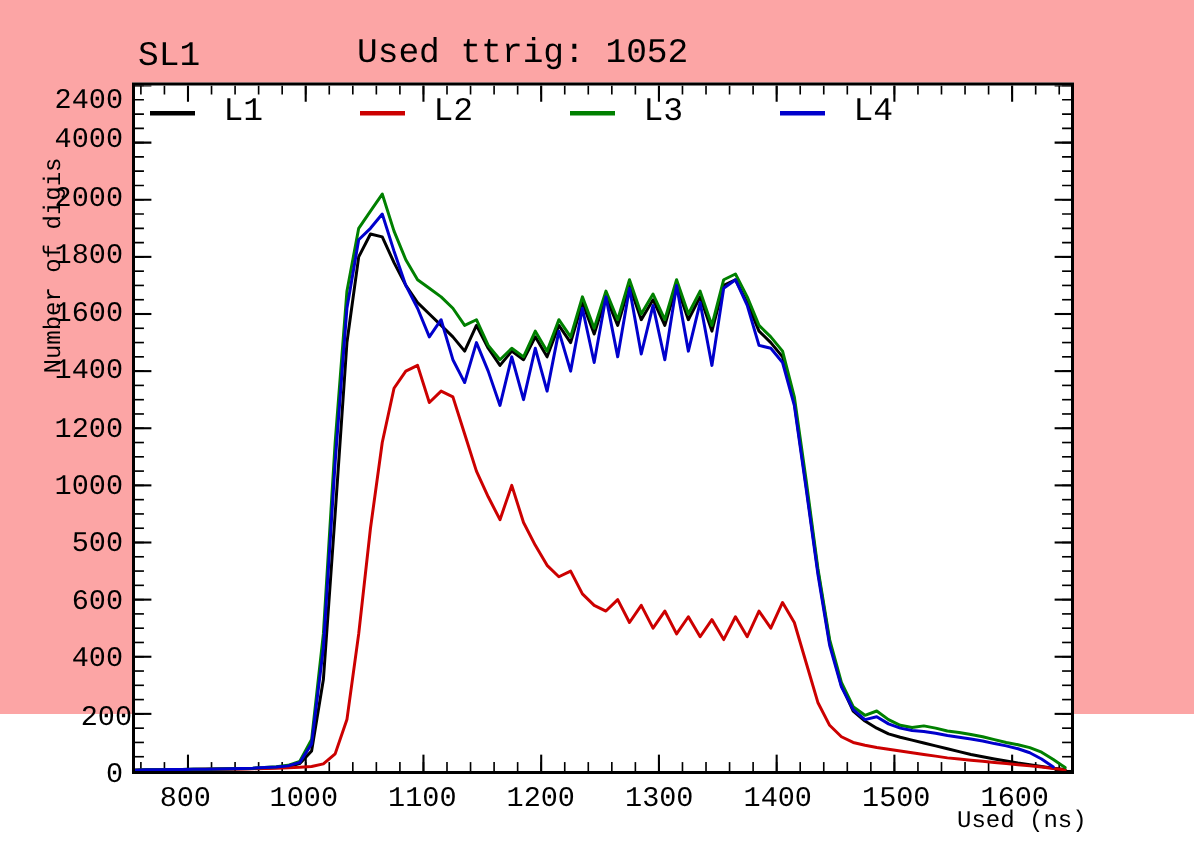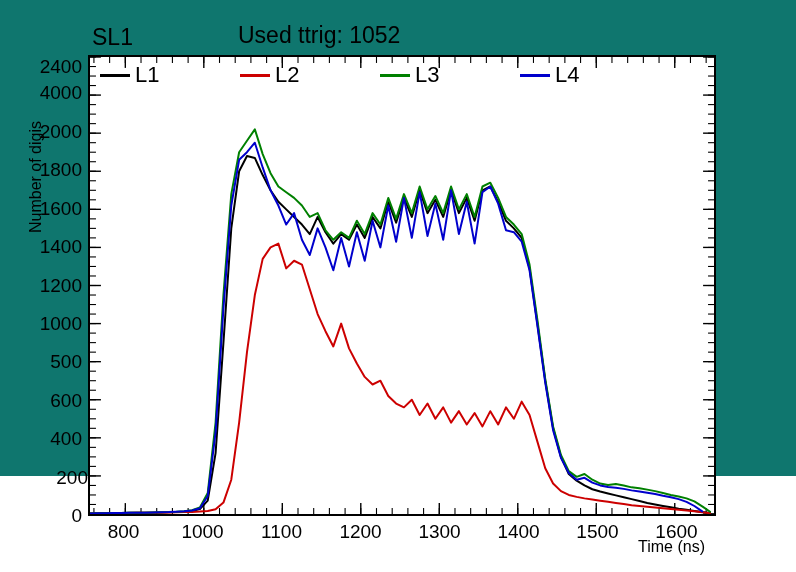--- a/index.html
+++ b/index.html
@@ -1,51 +1,51 @@
 <!DOCTYPE html>
 <html><head>
 <meta charset="utf-8">
 <style>
   html,body{margin:0;padding:0;background:#fff;}
   body{width:796px;height:572px;overflow:hidden;
        font-family:"Liberation Sans","DejaVu Sans",sans-serif;}
-  #canvas{position:relative;width:796px;height:476px;background:#0f766e;}
+  #canvas{position:relative;width:796px;height:476px;background:#fca5a5;font-family:Liberation Mono, monospace;}
 
   .hdr{position:absolute;font-size:23px;color:#000;white-space:nowrap;}
   #hdr-sl{left:92px;top:24px;}
   #hdr-ttrig{left:238px;top:22px;}
   #hdr-run{left:592px;top:24px;}
 
   #ylabel{position:absolute;left:-44px;top:168px;width:160px;
           transform:rotate(-90deg);transform-origin:50% 50%;
           text-align:center;font-size:16px;color:#000;white-space:nowrap;}
   #xlabel{position:absolute;left:638px;top:538px;font-size:16px;color:#000;white-space:nowrap;}
 
   #plot{position:absolute;left:88px;top:55px;width:628px;height:461px;
         border:2px solid #000;box-sizing:border-box;background:#fff;}
   #svgwrap{position:absolute;left:0;top:0;width:100%;height:100%;}
 
   .ytl{position:absolute;text-align:right;width:60px;font-size:19px;color:#000;}
   .xtl{position:absolute;text-align:center;width:80px;font-size:19px;color:#000;}
 
   #legend{position:absolute;left:100px;top:60px;width:480px;height:30px;}
-  .lgitem{position:absolute;top:0;height:30px;display:flex;align-items:center;gap:5px;}
+  .lgitem{position:absolute;top:0;height:30px;display:flex;align-items:center;gap:19px;}
   .lgline{display:inline-block;width:30px;height:0;border-top:3px solid #000;}
   .lgtxt{font-size:22px;color:#000;line-height:1;}
 </style>
 </head>
 <body>
 
 <div id="canvas">
 
   <div class="hdr" id="hdr-sl">SL1</div>
   <div class="hdr" id="hdr-ttrig">Used ttrig: 1052</div>
 
   <div id="ylabel">Number of digis</div>
-  <div id="xlabel">Time (ns)</div>
+  <div id="xlabel">Used (ns)</div>
 
   <div id="plot">
     <svg id="svgwrap" viewBox="0 0 628 461" preserveAspectRatio="none">
         <g>
           <line x1="0" y1="461" x2="11" y2="461" stroke="#000" stroke-width="1.4"></line>
           <line x1="628" y1="461" x2="617" y2="461" stroke="#000" stroke-width="1.4"></line>
           <line x1="0" y1="422.5833333333333" x2="11" y2="422.5833333333333" stroke="#000" stroke-width="1.4"></line>
           <line x1="628" y1="422.5833333333333" x2="617" y2="422.5833333333333" stroke="#000" stroke-width="1.4"></line>
           <line x1="0" y1="384.1666666666667" x2="11" y2="384.1666666666667" stroke="#000" stroke-width="1.4"></line>
           <line x1="628" y1="384.1666666666667" x2="617" y2="384.1666666666667" stroke="#000" stroke-width="1.4"></line>

